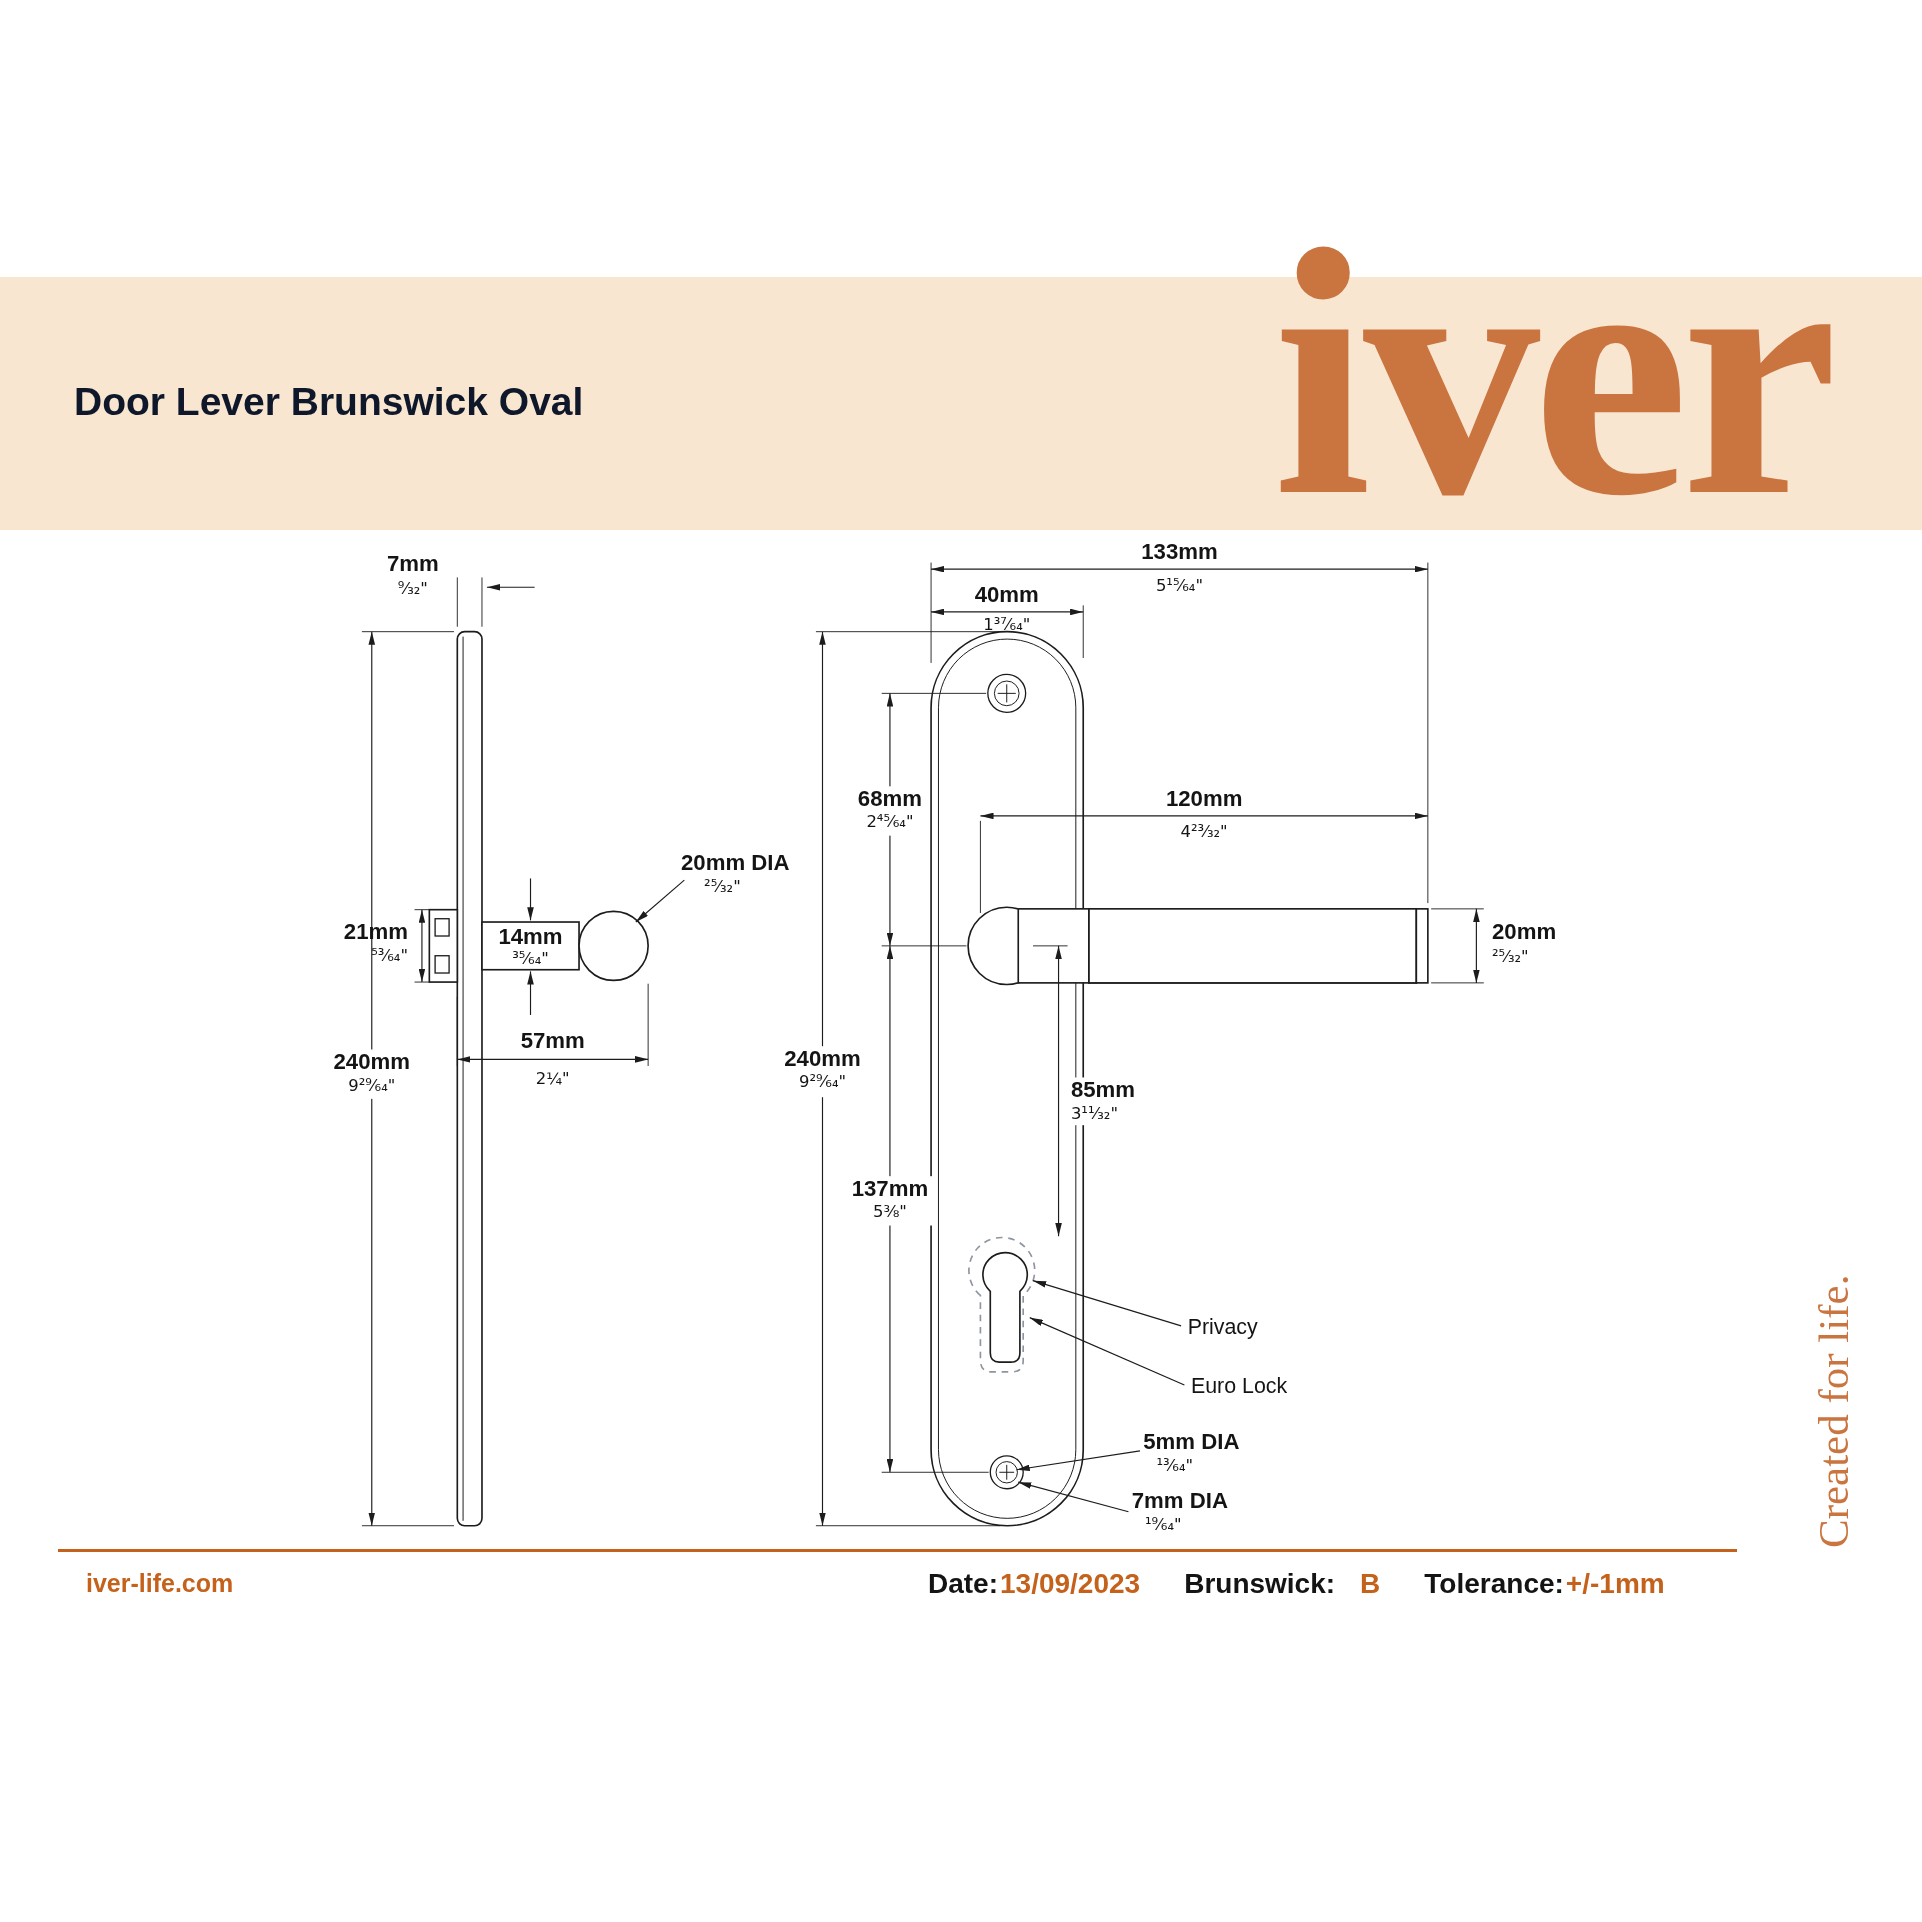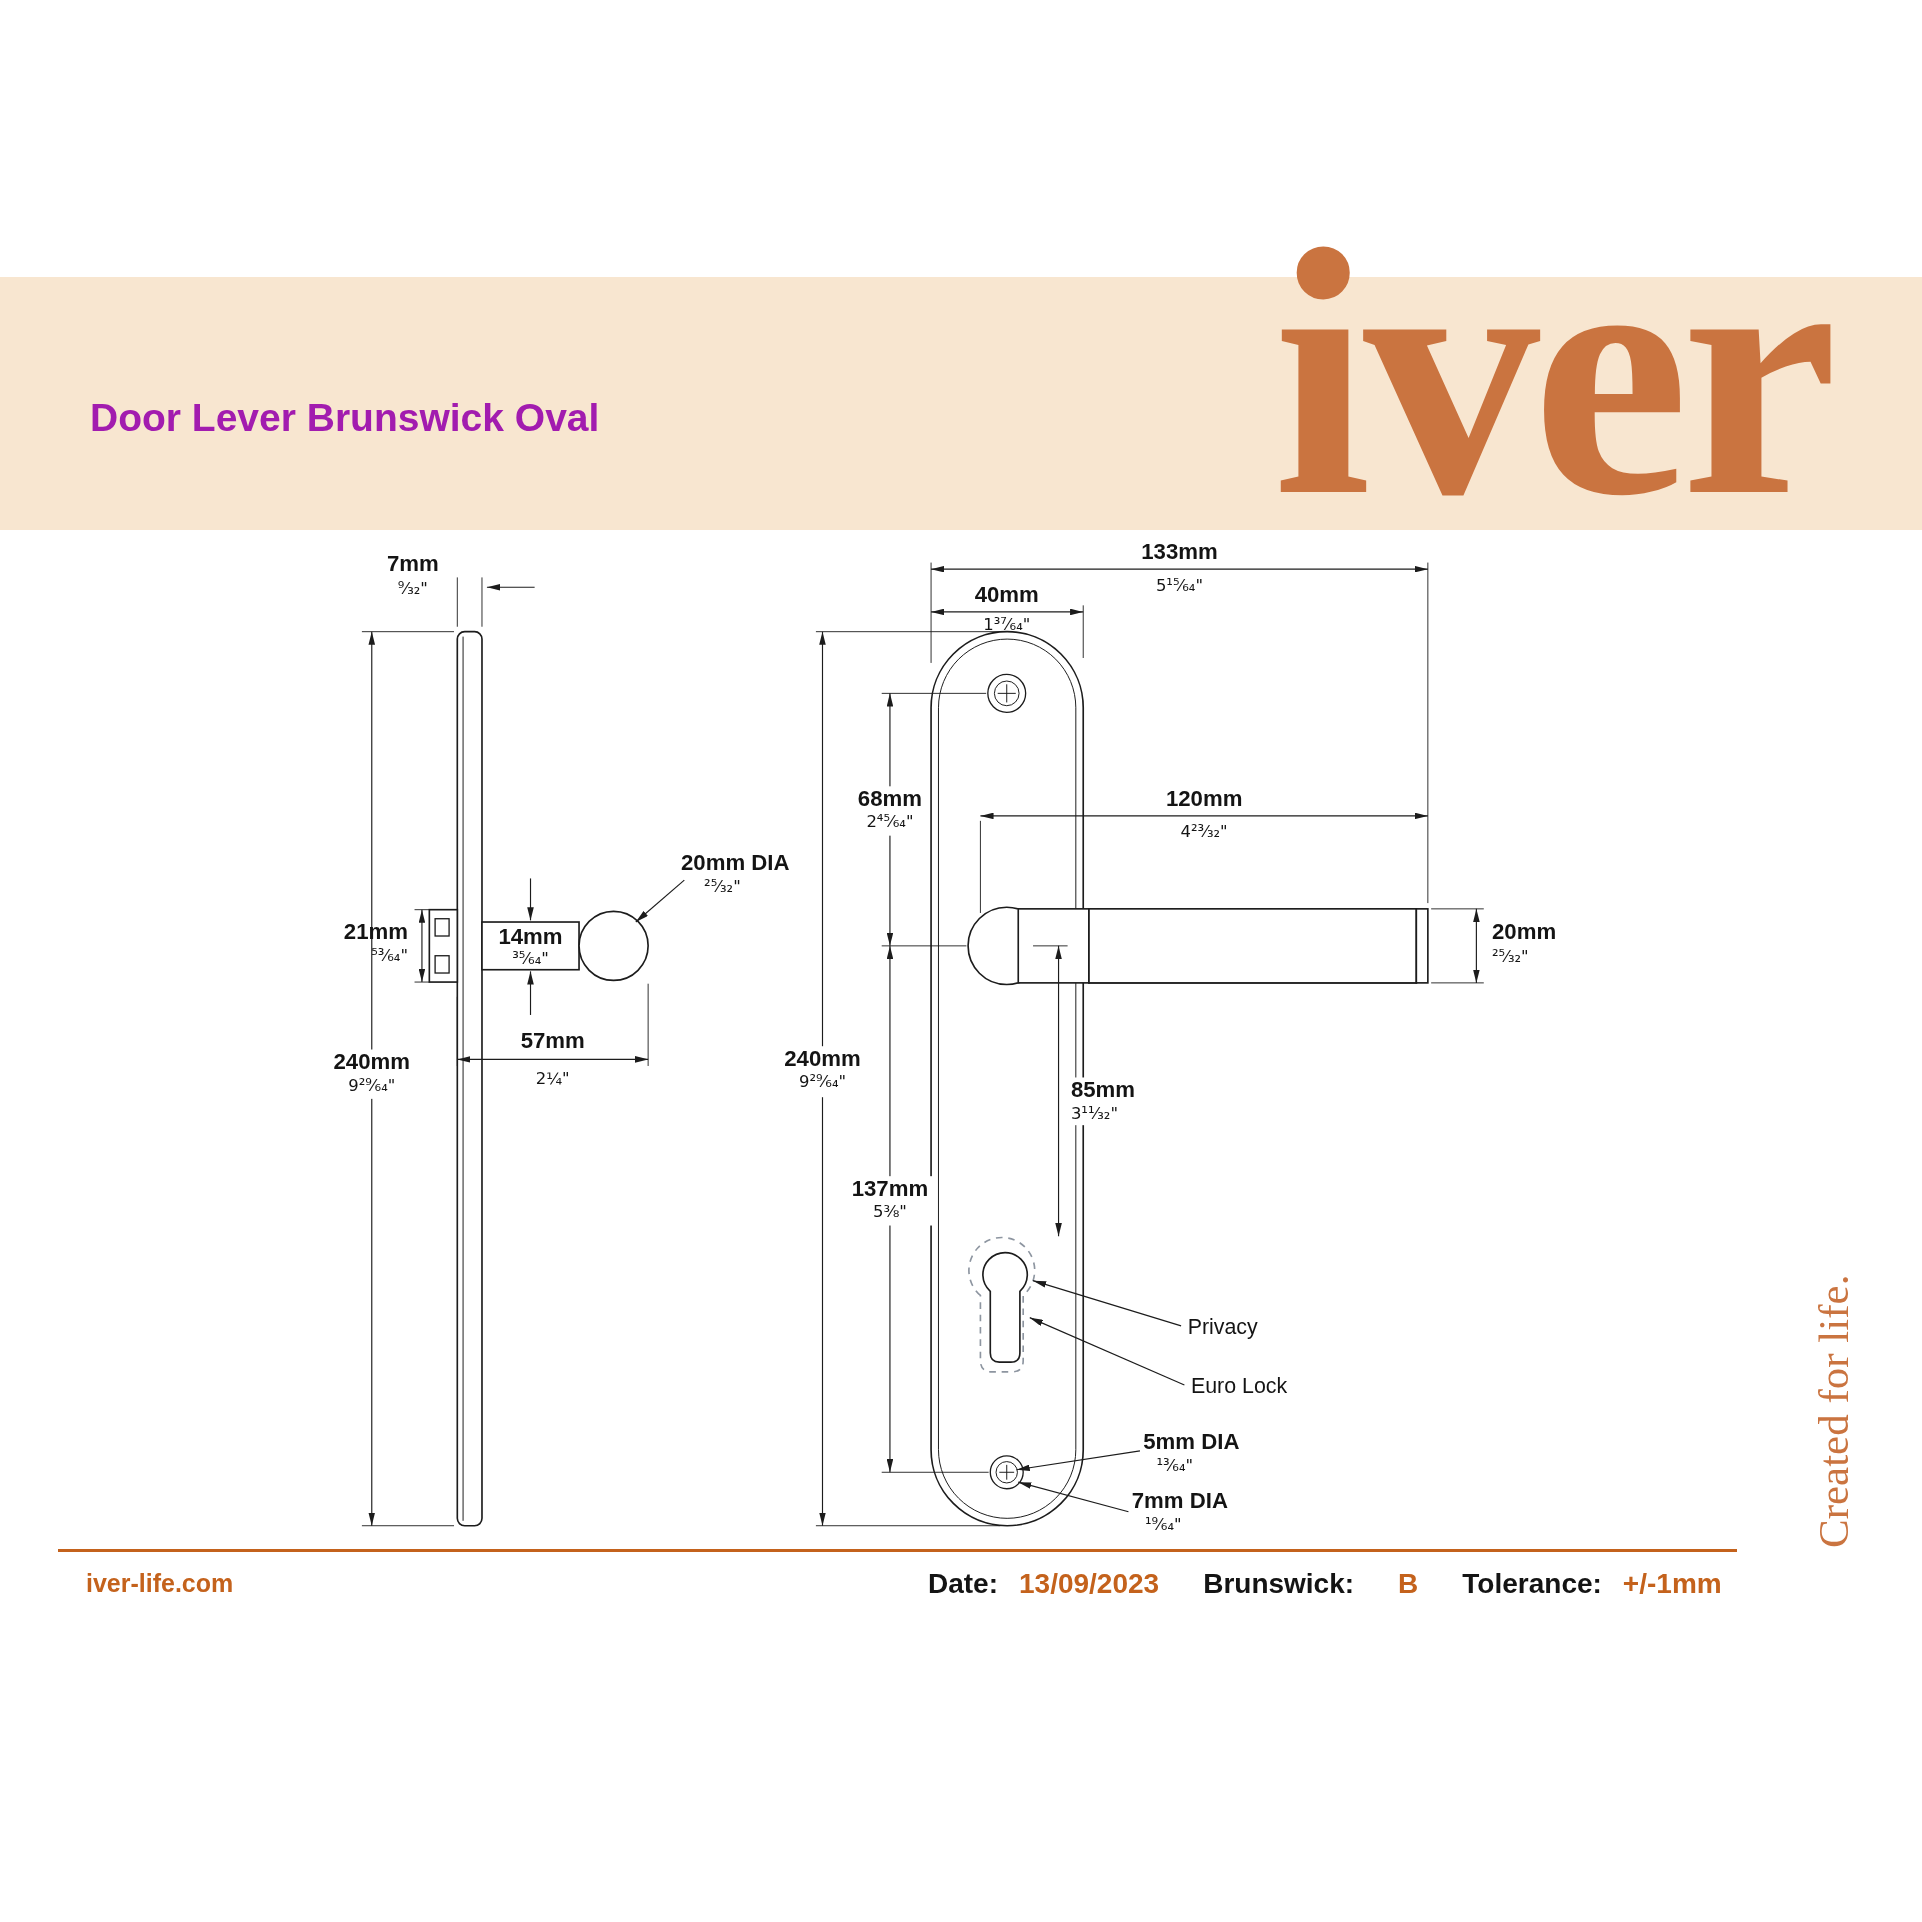--- a/index.html
+++ b/index.html
@@ -1,29 +1,29 @@
 <!DOCTYPE html>
 <html style="font-size:13px"><head>
 <meta charset="utf-8">
 <style>
   html,body{margin:0;padding:0;background:#ffffff;}
   .page{position:relative;width:1923px;height:1923px;background:#fff;overflow:hidden;
         font-family:"Liberation Sans",sans-serif;}
   .band{position:absolute;left:0;top:277px;width:1923px;height:253px;background:#f8e6d0;}
-  .title{position:absolute;left:74px;top:380px;margin:16px;font-size:39px;font-weight:bold;
-         color:#a21caf;font-family:"Liberation Sans",sans-serif;}
+  .title{position:absolute;left:74px;top:380px;margin:0;font-size:39px;font-weight:bold;
+         color:#0f172a;font-family:"Liberation Sans",sans-serif;}
   .logo{position:absolute;left:1273px;top:196px;font-family:Liberation Serif, serif;
         font-weight:bold;font-size:354px;line-height:1;letter-spacing:-8.2px;color:#ca7440;}
   .tagline{position:absolute;left:1809px;top:1548px;transform-origin:0 0;transform:rotate(-90deg);
            font-family:"Liberation Serif","DejaVu Serif",serif;font-size:43px;color:#ca7440;white-space:nowrap;}
   .rule{position:absolute;left:58px;top:1549px;width:1679px;height:2.5px;background:#c4621c;}
   .website{position:absolute;left:86px;top:1569px;font-size:25px;font-weight:bold;color:#c4621c;}
   .meta{position:absolute;left:928px;top:1568px;display:flex;gap:44px;
         font-size:28px;font-weight:bold;color:#141414;}
-  .pair{display:flex;gap:21px;align-items:baseline;}
+  .pair{display:flex;gap:2px;align-items:baseline;}
   .v{color:#c4621c;text-align:right;}
   .rev{margin-left:23px;}
   svg{position:absolute;left:0;top:0;}
   .ol{fill:#ffffff;stroke:#1c1c1c;stroke-width:2;}
   .olt{fill:#ffffff;stroke:#1c1c1c;stroke-width:1.6;}
   .thin{fill:none;stroke:#1c1c1c;stroke-width:1.2;}
   .dim{stroke:#1c1c1c;stroke-width:1.4;fill:none;}
   .ext{stroke:#1c1c1c;stroke-width:1.1;fill:none;}
   .dash{fill:none;stroke:#8d95a0;stroke-width:2;stroke-dasharray:8 7;}
   .mask{fill:#ffffff;}

